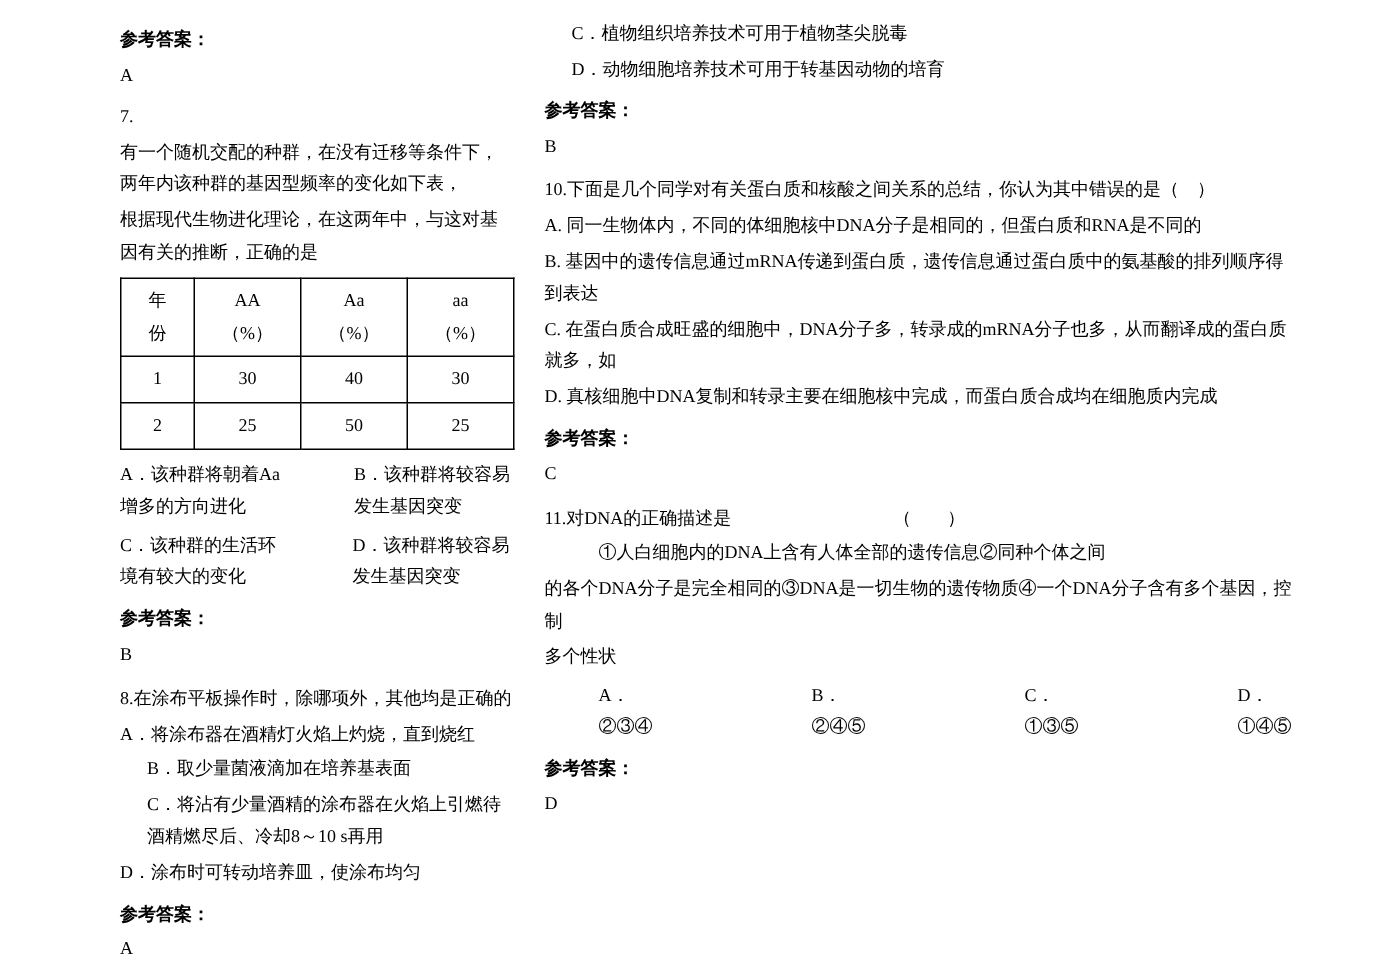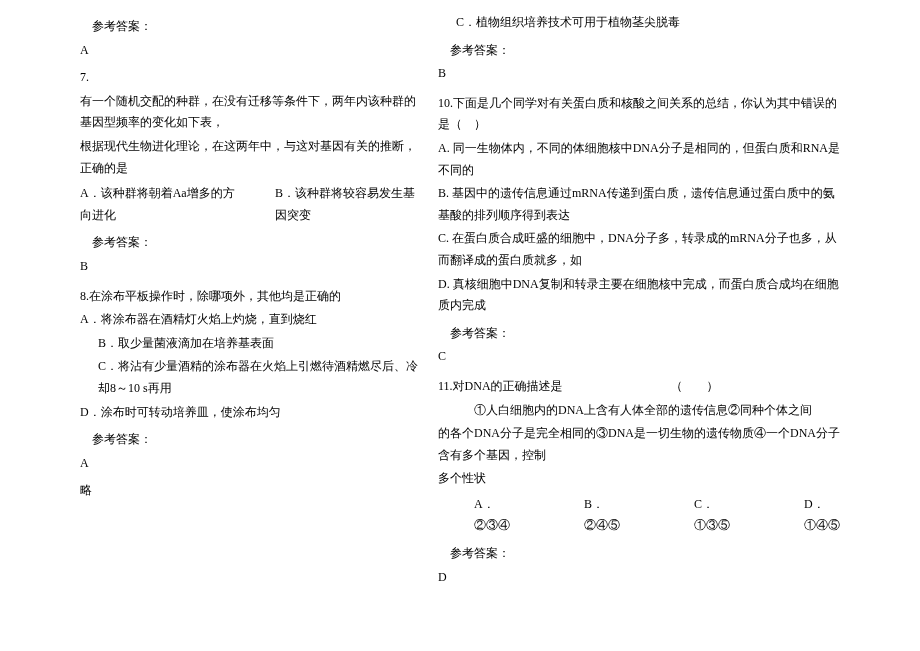--- a/index.html
+++ b/index.html
@@ -13,59 +13,85 @@
       height: 651px;
       padding: 10px 0;
       overflow: hidden;
     }
     .columns {
       display: flex;
       gap: 20px;
       padding: 0 80px;
     }
     .column { flex: 1; }
-    .answer-label { font-weight: normal; margin-top: 6px; margin-bottom: 2px; margin-left: 12px; }
+    .answer-label { font-weight: bold; margin-top: 6px; margin-bottom: 2px; }
     .answer-value { margin-bottom: 6px; }
     p { margin: 2px 0; }
     .qnum { display: inline; }
     table.data {
       border-collapse: collapse;
       margin: 6px 0;
     }
     table.data td, table.data th {
       border: 1px solid #000;
       padding: 4px 18px;
       text-align: center;
       font-weight: normal;
     }
     .options-row { display: flex; gap: 40px; margin: 4px 0; }
-    .options-row-wide { display: flex; gap: 74px; margin: 4px 0; }
+    .options-row-wide { display: flex; gap: 106px; margin: 4px 0; }
     .indent { padding-left: 18px; }
     .indent2 { padding-left: 36px; }
     .section { margin-bottom: 8px; }
   </style>
 </head>
 <body>
 
 <div class="columns">
 
   <div class="column">
 
     <p class="answer-label">参考答案：</p>
     <p class="answer-value">A</p>
 
     <div class="section">
       <p><span class="qnum">7.</span></p>
       <p>有一个随机交配的种群，在没有迁移等条件下，两年内该种群的基因型频率的变化如下表，</p>
       <p>根据现代生物进化理论，在这两年中，与这对基因有关的推断，正确的是</p>
 
+      <table class="data">
+        <tbody>
+            <tr>
+          <th>年份</th>
+          <th>AA（%）</th>
+          <th>Aa（%）</th>
+          <th>aa（%）</th>
+        </tr>
+        <tr>
+          <td>1</td>
+          <td>30</td>
+          <td>40</td>
+          <td>30</td>
+        </tr>
+        <tr>
+          <td>2</td>
+          <td>25</td>
+          <td>50</td>
+          <td>25</td>
+        </tr>
+      </tbody>
+        </table>
 
       <div class="options-row">
         <span>A．该种群将朝着Aa增多的方向进化</span>
         <span>B．该种群将较容易发生基因突变</span>
+      </div>
+      <div class="options-row">
+        <span>C．该种群的生活环境有较大的变化</span>
+        <span>D．该种群将较容易发生基因突变</span>
       </div>
 
       <p class="answer-label">参考答案：</p>
       <p class="answer-value">B</p>
     </div>
 
     <div class="section">
       <p><span class="qnum">8.</span><span>在涂布平板操作时，除哪项外，其他均是正确的</span></p>
       <p>A．将涂布器在酒精灯火焰上灼烧，直到烧红</p>
       <p class="indent">B．取少量菌液滴加在培养基表面</p>
@@ -75,20 +101,21 @@
       <p class="answer-value">A</p>
       <p>略</p>
     </div>
 
   </div>
 
   <div class="column">
 
     <div class="section">
       <p class="indent">C．植物组织培养技术可用于植物茎尖脱毒</p>
+      <p class="indent">D．动物细胞培养技术可用于转基因动物的培育</p>
       <p class="answer-label">参考答案：</p>
       <p class="answer-value">B</p>
     </div>
 
     <div class="section">
       <p><span class="qnum">10.</span><span>下面是几个同学对有关蛋白质和核酸之间关系的总结，你认为其中错误的是（　）</span></p>
       <p>A. 同一生物体内，不同的体细胞核中DNA分子是相同的，但蛋白质和RNA是不同的</p>
       <p>B. 基因中的遗传信息通过mRNA传递到蛋白质，遗传信息通过蛋白质中的氨基酸的排列顺序得到表达</p>
       <p>C. 在蛋白质合成旺盛的细胞中，DNA分子多，转录成的mRNA分子也多，从而翻译成的蛋白质就多，如</p>
       <p>D. 真核细胞中DNA复制和转录主要在细胞核中完成，而蛋白质合成均在细胞质内完成</p>

